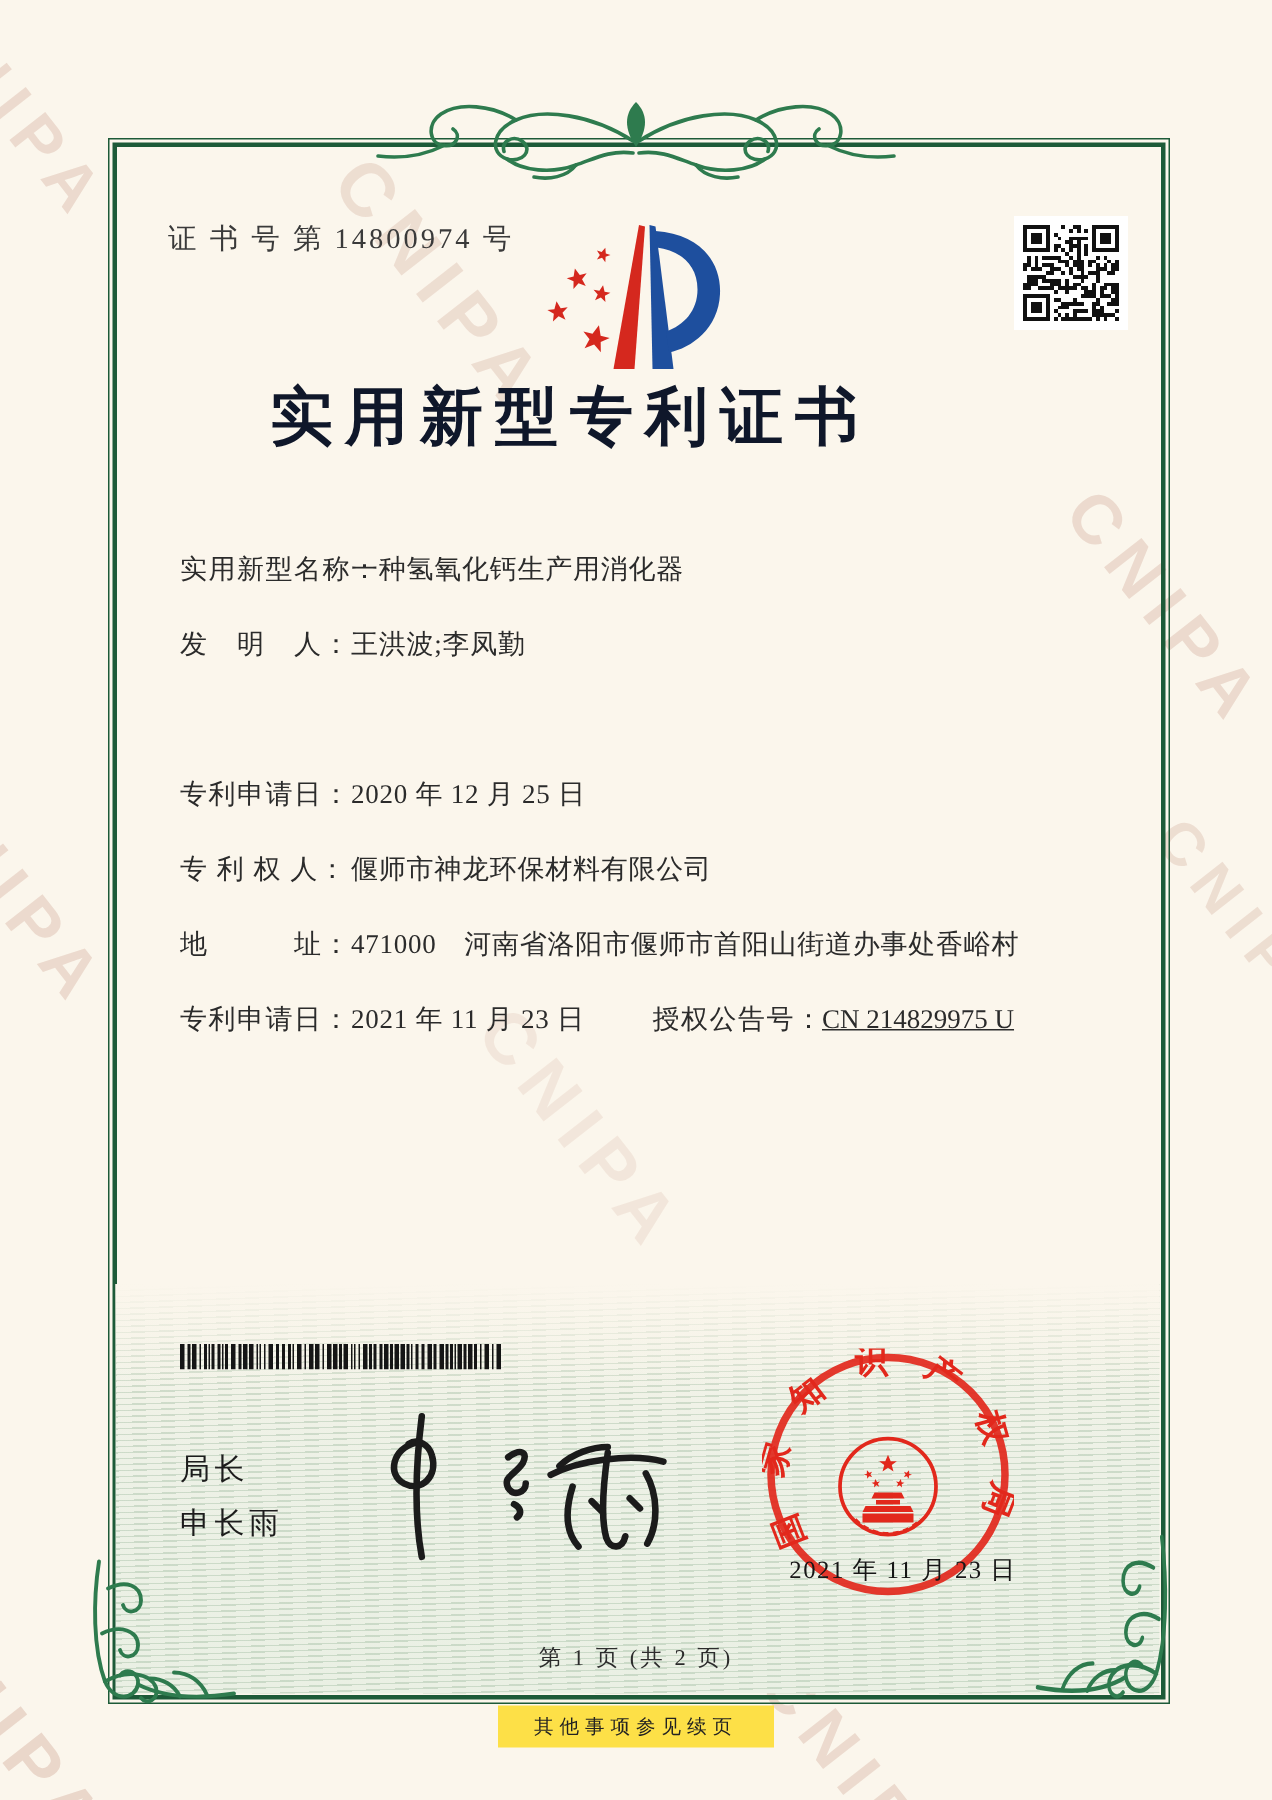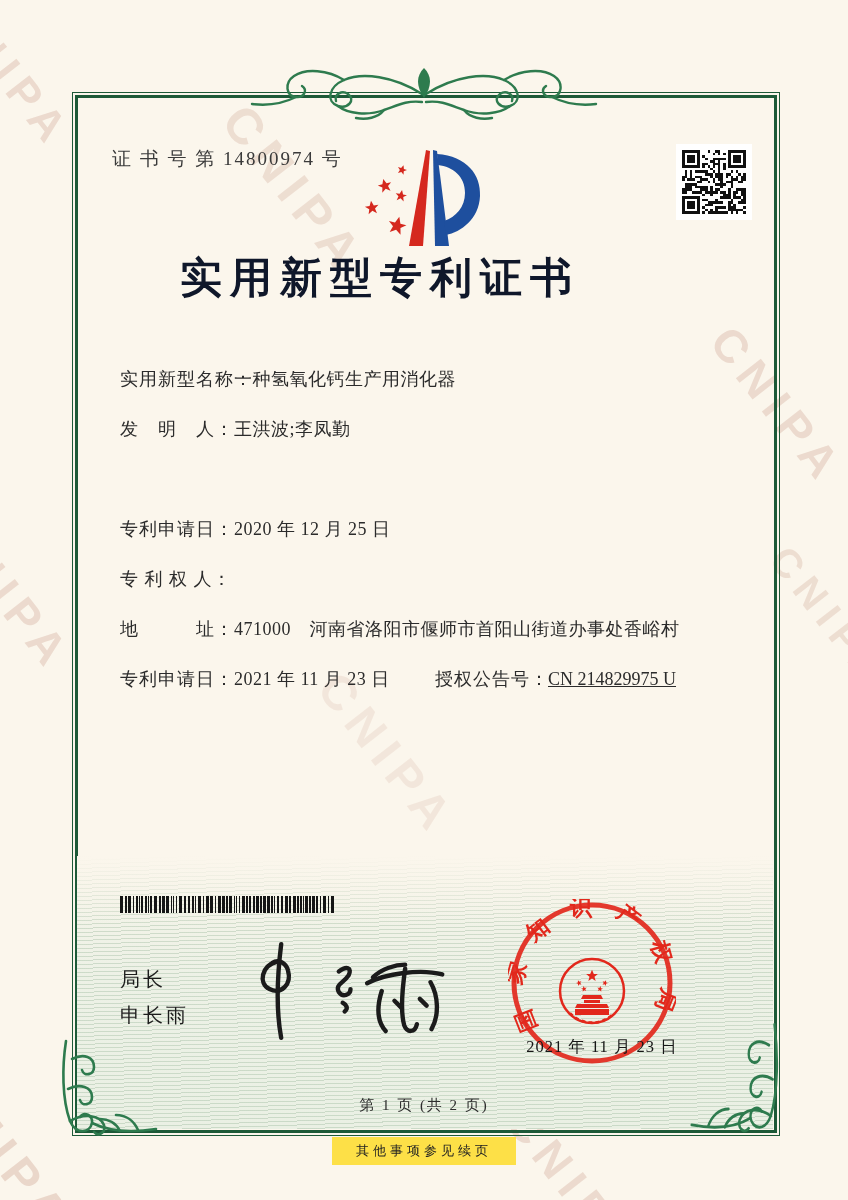--- a/index.html
+++ b/index.html
@@ -364,20 +364,21 @@
   <div class="fieldrow" style="top:366px">
     <span class="lbl">实用新型名称：</span>
     <span class="val">一种氢氧化钙生产用消化器</span>
   </div>
   <div class="fieldrow" style="top:516px">
     <span class="lbl">专利申请日：</span>
     <span class="val">2020 年 12 月 25 日</span>
   </div>
   <div class="fieldrow" style="top:566px">
     <span class="lbl">专 利 权 人：</span>
+    <span class="val">偃师市神龙环保材料有限公司</span>
   </div>
   <div class="fieldrow" style="top:616px">
     <span class="lbl">地　　　址：</span>
     <span class="val">471000　河南省洛阳市偃师市首阳山街道办事处香峪村</span>
   </div>
   <div class="fieldrow" style="top:666px">
     <span class="lbl">专利申请日：</span>
     <span class="val">2021 年 11 月 23 日</span>
     <span class="lbl2">授权公告号：</span>
     <span class="val2">CN 214829975 U</span>

